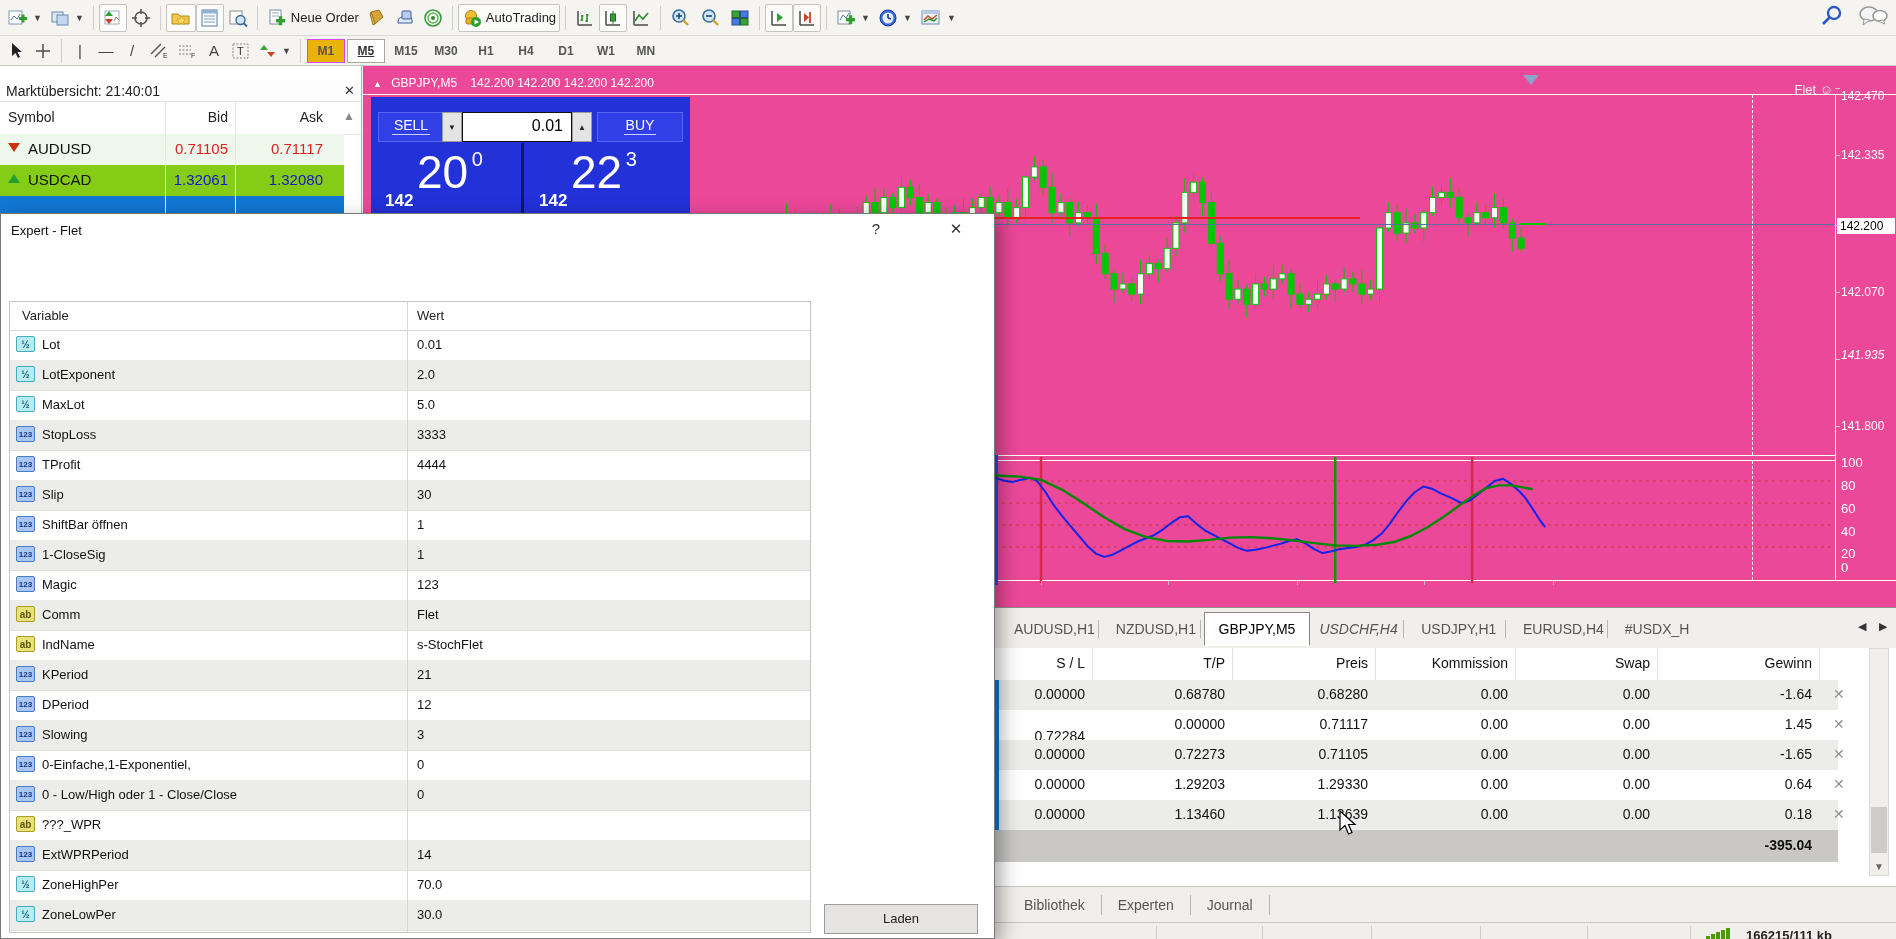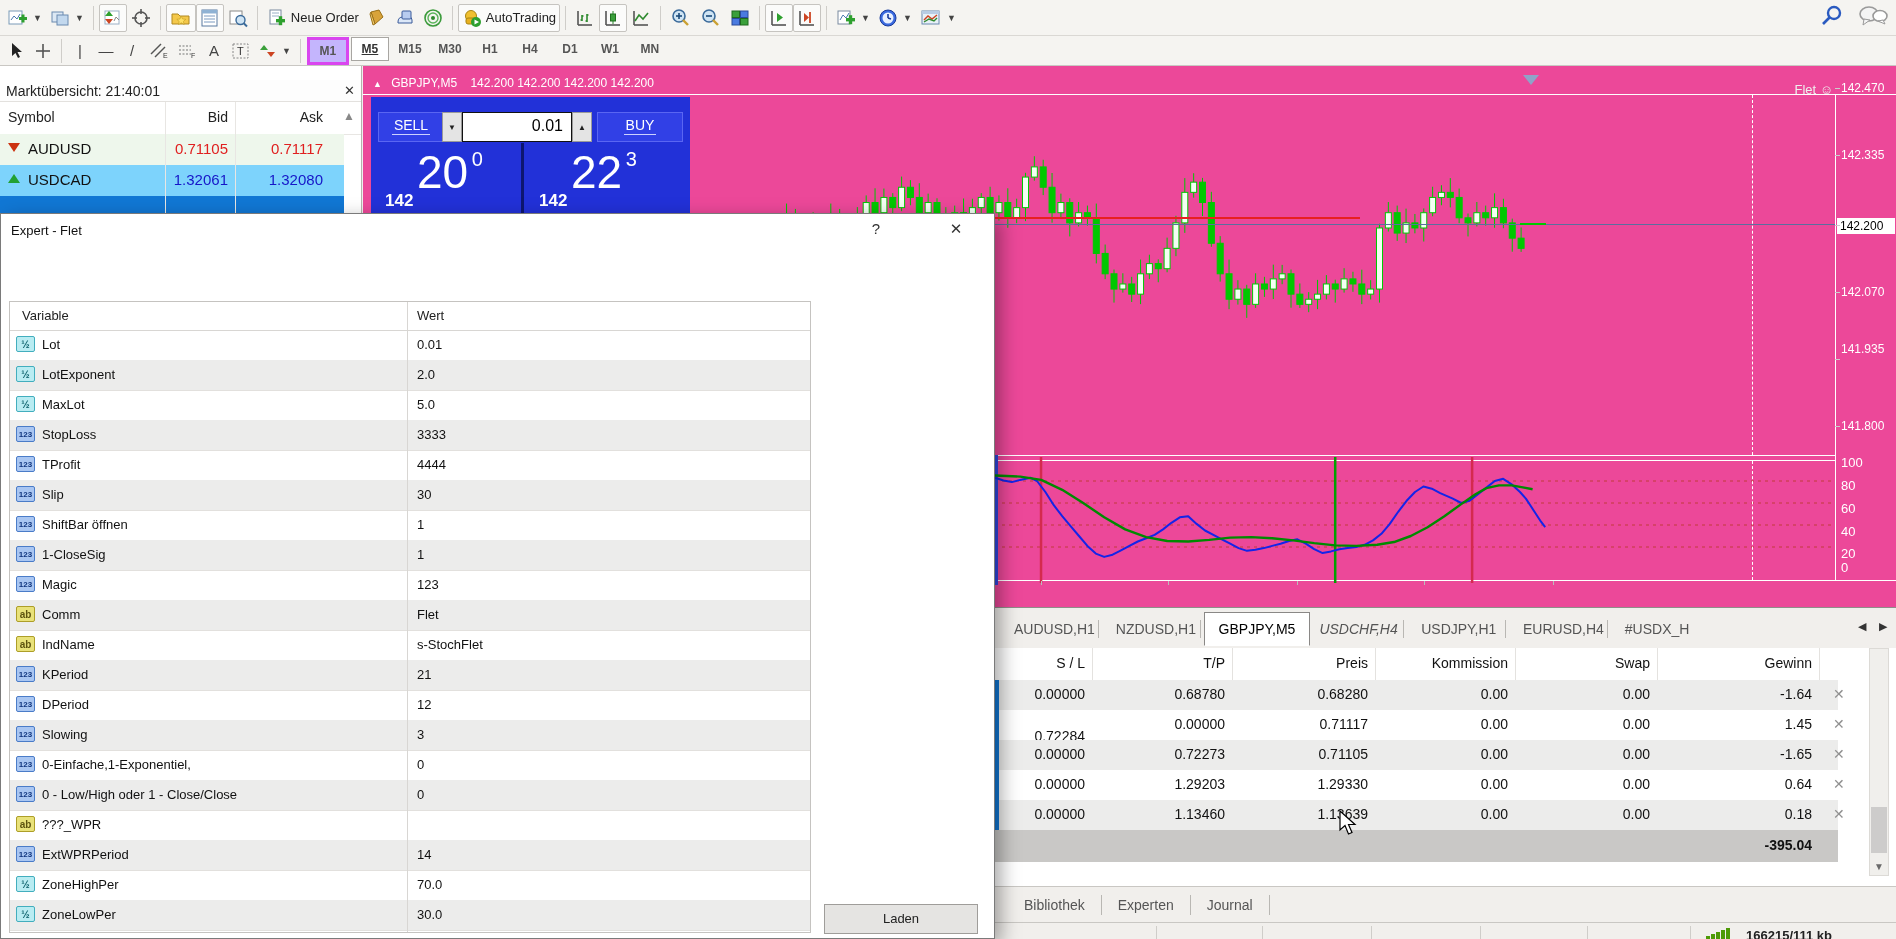--- a/index.html
+++ b/index.html
@@ -13,21 +13,21 @@
             display:flex;align-items:center;padding-left:4px;box-sizing:border-box;}
   .tbtn{height:28px;min-width:26px;display:flex;align-items:center;justify-content:center;gap:4px;
         border:1px solid transparent;border-radius:2px;padding:0 3px;box-sizing:border-box;}
   .tbtn.boxed{border:1px solid #c6c4c0;background:#fbfbfa;}
   .tbtn .lbl{font-size:13px;color:#222;white-space:nowrap;}
   .caret{font-size:9px;color:#444;margin-left:1px;}
   .tsep{width:1px;height:24px;background:#cfcdc9;margin:0 5px;}
   .tf{height:22px;min-width:28px;display:flex;align-items:center;justify-content:center;
       font-size:12px;font-weight:bold;color:#555;border:1px solid transparent;margin:0 1px;padding:0 4px;}
   .tf.active{background:#ffffff;border:1px solid #a8a6a2;color:#333;text-decoration:underline;}
-  .tf.first{border:3px solid #d946ef;background:#c4b5fd;}
+  .tf.first{border:1px solid #d946ef;background:#eab308;}
   .dico{font-size:15px;color:#444;width:24px;text-align:center;}
   #topright{right:8px;top:4px;display:flex;gap:14px;align-items:center;}
   
   #mw{left:0;top:66px;width:361px;height:873px;background:#ffffff;border-right:1px solid #b5b2ad;}
   #mw-title{left:0;top:14px;width:361px;height:22px;background:#fdfdfd;border-bottom:1px solid #e3e1de;
             display:flex;align-items:center;padding:0 6px;box-sizing:border-box;font-size:14px;}
   #mw-close{margin-left:auto;color:#333;font-size:13px;}
   #mw-head{left:0;top:36px;width:361px;height:32px;border-bottom:1px solid #e8e6e3;font-size:14px;color:#222;}
   .mw-col-sym{position:absolute;left:8px;top:7px;}
   .mw-col-bid{position:absolute;right:133px;top:7px;}
@@ -403,21 +403,21 @@
       <span class="mw-col-ask">Ask</span>
       <span id="mw-scroll">▲</span>
     </div>
     <div id="mw-rows">
         <div class="mw-row" style="top: 68px; background: rgb(238, 247, 236);">
           <span class="arr down"></span>
           <span class="mw-sym">AUDUSD</span>
           <span class="mw-bid" style="color: rgb(224, 32, 32);">0.71105</span>
           <span class="mw-ask" style="color: rgb(224, 32, 32);">0.71117</span>
         </div>
-        <div class="mw-row" style="top: 99px; background: #7dd3fc;">
+        <div class="mw-row" style="top: 99px; background: #84cc16;">
           <span class="arr up"></span>
           <span class="mw-sym">USDCAD</span>
           <span class="mw-bid" style="color: rgb(22, 22, 200);">1.32061</span>
           <span class="mw-ask" style="color: rgb(22, 22, 200);">1.32080</span>
         </div>
       </div>
     <div class="mw-sel abs"></div>
     <div class="mw-vline" style="left:165px;"></div>
     <div class="mw-vline" style="left:235px;"></div>
   </div>
@@ -627,29 +627,29 @@
         <line x1="46.032000000000004" x2="46.032000000000004" y1="2" y2="128" stroke="#d42a4e" stroke-width="2.5"></line>
         <line x1="340.20000000000005" x2="340.20000000000005" y1="2" y2="128" stroke="#00a000" stroke-width="2.5"></line>
         <line x1="477.11999999999995" x2="477.11999999999995" y1="2" y2="128" stroke="#d42a4e" stroke-width="2.5"></line>
         <line x1="1.5" x2="1.5" y1="0" y2="130" stroke="#3048e0" stroke-width="3"></line>
         <polyline points="0,22.7 8.4,25.45 16.8,27.1 25.2,24.9 35.28,22.7 42,26 50.4,37 58.800000000000004,50.2 67.2,61.2 75.6,71.1 84,81 92.4,90.9 100.8,98.60000000000001 109.2,101.9 117.60000000000001,99.7 126,95.30000000000001 134.4,90.9 142.8,86.5 151.2,83.2 159.6,79.9 168,74.4 176.4,67.80000000000001 184.8,62.300000000000004 193.20000000000002,61.2 201.6,68.9 210,75.5 218.4,79.9 226.8,84.30000000000001 235.20000000000002,88.7 243.6,93.10000000000001 252,95.85000000000001 260.4,94.75 268.8,93.10000000000001 277.2,90.9 285.6,88.7 294,85.95 302.4,84.30000000000001 310.8,88.7 319.2,94.2 327.6,98.05000000000001 336,96.4 344.4,94.2 352.8,93.10000000000001 361.2,92 369.6,89.80000000000001 378,85.4 386.40000000000003,78.80000000000001 394.79999999999995,68.9 403.2,56.800000000000004 411.59999999999997,45.8 420,37 428.40000000000003,31.5 436.8,33.7 445.20000000000005,38.1 457.8,43.6 466.20000000000005,48 474.59999999999997,45.8 482.99999999999994,39.2 491.4,32.6 499.79999999999995,26 508.2,23.8 516.6,29.3 525,37 530.88,43.6 535.92,51.3 540.96,59 546,66.7 550.2,72.2" fill="none" stroke="#1424e8" stroke-width="2" stroke-linejoin="round"></polyline>
         <polyline points="0,20.5 25.2,21.6 46.2,24.9 67.2,34.8 88.2,48 109.2,62.300000000000004 130.2,74.4 151.2,82.1 172.2,85.95 193.20000000000002,86.5 214.20000000000002,84.85 235.20000000000002,82.65 256.2,82.1 277.2,83.2 298.2,85.4 319.2,88.15 340.20000000000005,90.35000000000001 361.2,90.9 382.2,89.80000000000001 399,87.05000000000001 415.8,81 432.6,72.2 449.40000000000003,61.2 466.20000000000005,49.1 480.47999999999996,39.2 491.4,33.15 504,30.4 516.6,30.4 529.2,32.6 537.6,34.25" fill="none" stroke="#008a00" stroke-width="2.4" stroke-linejoin="round"></polyline>
       </svg>
     <div class="dash-v" style="left:1389px;top:395px;height:119px;"></div>
 
     <div id="pscale">
-        <div class="pricelbl" style="top: 15px;">142.470</div>
+        <div class="pricelbl" style="top: 23px;">142.470</div>
         <div class="ptick" style="top: 22px;"></div>
         <div class="pricelbl" style="top: 82px;">142.335</div>
         <div class="ptick" style="top: 89px;"></div>
         <div class="pricelbl box" style="top: 152px;">142.200</div>
         <div class="ptick" style="top: 159px;"></div>
         <div class="pricelbl" style="top: 219px;">142.070</div>
         <div class="ptick" style="top: 226px;"></div>
-        <div class="pricelbl" style="top: 276px;">141.935</div>
+        <div class="pricelbl" style="top: 282px; font-style: italic;">141.935</div>
         <div class="ptick" style="top: 293px;"></div>
         <div class="pricelbl" style="top: 353px;">141.800</div>
         <div class="ptick" style="top: 360px;"></div>
         <div class="pricelbl" style="top: 389px; font-size: 13px;">100</div>
         <div class="pricelbl" style="top: 412px; font-size: 13px;">80</div>
         <div class="pricelbl" style="top: 435px; font-size: 13px;">60</div>
         <div class="pricelbl" style="top: 458px; font-size: 13px;">40</div>
         <div class="pricelbl" style="top: 480px; font-size: 13px;">20</div>
         <div class="pricelbl" style="top: 494px; font-size: 13px;">0</div>
       </div>

